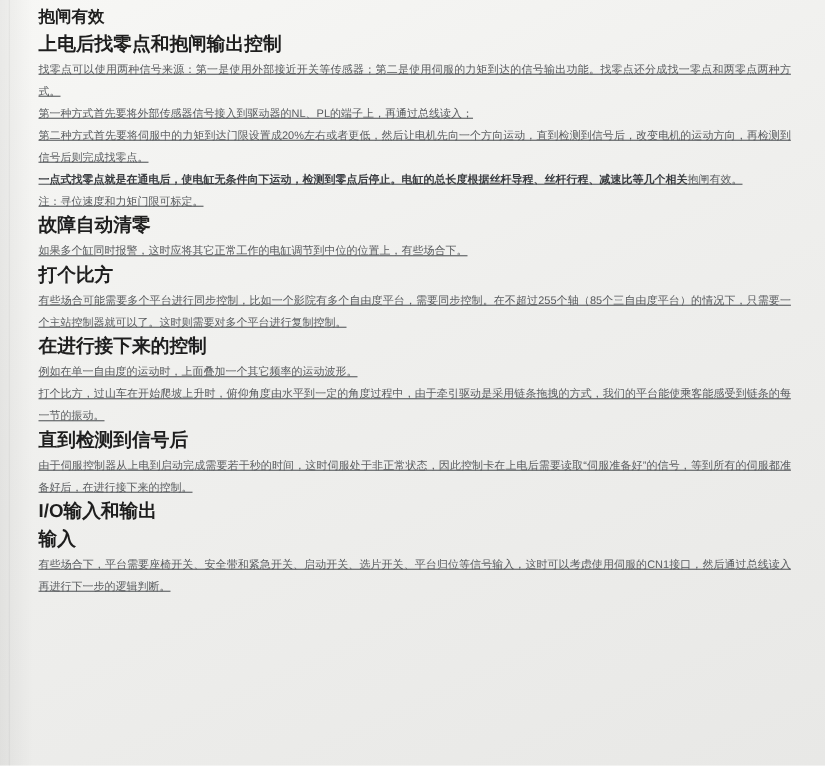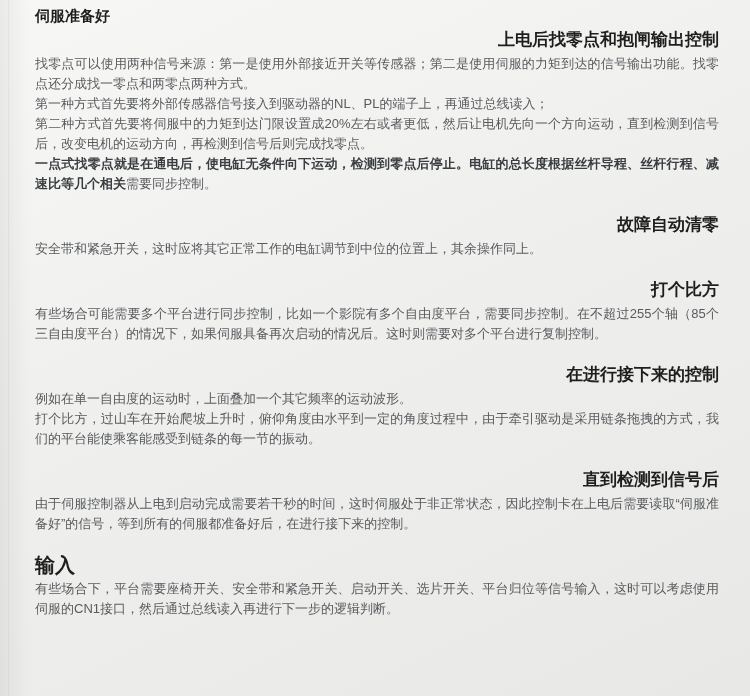--- a/index.html
+++ b/index.html
@@ -39,81 +39,83 @@
     width: 684px;
   }
   .page-title {
     font-size: 15px;
     line-height: 20px;
     font-weight: 700;
     color: #1e1e1e;
     margin: 0 0 3px 0;
   }
   .section {
-    margin-top: 20px;
+    margin-top: 0;
   }
   .section:first-child {
     margin-top: 0;
   }
   .section-heading {
     font-size: 17px;
     line-height: 22px;
     font-weight: 700;
     color: #1e1e1e;
     margin: 0 0 3px 0;
-    text-align: right;
   }
   .sub-heading {
-    font-size: 20px;
+    font-size: 17px;
     line-height: 22px;
     font-weight: 700;
     color: #1e1e1e;
     margin: 2px 0 3px 0;
   }
   .para {
-    font-size: 13px;
+    font-size: 10px;
     line-height: 20px;
     color: #585b5e;
     margin: 0;
     text-align: justify;
     text-justify: inter-ideograph;
+    text-decoration: underline;
   }
   .para .b {
     font-weight: 700;
     color: #3a3d41;
   }
 </style>
 </head>
 <body>
 
 <div class="content">
-  <h1 class="page-title">伺服准备好</h1>
+  <h1 class="page-title">抱闸有效</h1>
   <div>
       <section class="section">
         <h2 class="section-heading">上电后找零点和抱闸输出控制</h2>
         <p class="para"><span>找零点可以使用两种信号来源：第一是使用外部接近开关等传感器；第二是使用伺服的力矩到达的信号输出功能。找零点还分成找一零点和两零点两种方式。</span></p>
         <p class="para"><span>第一种方式首先要将外部传感器信号接入到驱动器的NL、PL的端子上，再通过总线读入；</span></p>
         <p class="para"><span>第二种方式首先要将伺服中的力矩到达门限设置成20%左右或者更低，然后让电机先向一个方向运动，直到检测到信号后，改变电机的运动方向，再检测到信号后则完成找零点。</span></p>
-        <p class="para"><span class="b">一点式找零点就是在通电后，使电缸无条件向下运动，检测到零点后停止。电缸的总长度根据丝杆导程、丝杆行程、减速比等几个相关</span><span>需要同步控制。</span></p>
+        <p class="para"><span class="b">一点式找零点就是在通电后，使电缸无条件向下运动，检测到零点后停止。电缸的总长度根据丝杆导程、丝杆行程、减速比等几个相关</span><span>抱闸有效。</span></p>
+        <p class="para"><span>注：寻位速度和力矩门限可标定。</span></p>
       </section>
       <section class="section">
         <h2 class="section-heading">故障自动清零</h2>
-        <p class="para"><span>安全带和紧急开关，这时应将其它正常工作的电缸调节到中位的位置上，其余操作同上。</span></p>
+        <p class="para"><span>如果多个缸同时报警，这时应将其它正常工作的电缸调节到中位的位置上，有些场合下。</span></p>
       </section>
       <section class="section">
         <h2 class="section-heading">打个比方</h2>
-        <p class="para"><span>有些场合可能需要多个平台进行同步控制，比如一个影院有多个自由度平台，需要同步控制。在不超过255个轴（85个三自由度平台）的情况下，如果伺服具备再次启动的情况后。这时则需要对多个平台进行复制控制。</span></p>
+        <p class="para"><span>有些场合可能需要多个平台进行同步控制，比如一个影院有多个自由度平台，需要同步控制。在不超过255个轴（85个三自由度平台）的情况下，只需要一个主站控制器就可以了。这时则需要对多个平台进行复制控制。</span></p>
       </section>
       <section class="section">
         <h2 class="section-heading">在进行接下来的控制</h2>
         <p class="para"><span>例如在单一自由度的运动时，上面叠加一个其它频率的运动波形。</span></p>
         <p class="para"><span>打个比方，过山车在开始爬坡上升时，俯仰角度由水平到一定的角度过程中，由于牵引驱动是采用链条拖拽的方式，我们的平台能使乘客能感受到链条的每一节的振动。</span></p>
       </section>
       <section class="section">
         <h2 class="section-heading">直到检测到信号后</h2>
         <p class="para"><span>由于伺服控制器从上电到启动完成需要若干秒的时间，这时伺服处于非正常状态，因此控制卡在上电后需要读取“伺服准备好”的信号，等到所有的伺服都准备好后，在进行接下来的控制。</span></p>
       </section>
       <section class="section">
+        <h2 class="section-heading">I/O输入和输出</h2>
         <h3 class="sub-heading">输入</h3>
         <p class="para"><span>有些场合下，平台需要座椅开关、安全带和紧急开关、启动开关、选片开关、平台归位等信号输入，这时可以考虑使用伺服的CN1接口，然后通过总线读入再进行下一步的逻辑判断。</span></p>
       </section>
     </div>
 </div>
 
 </body></html>

